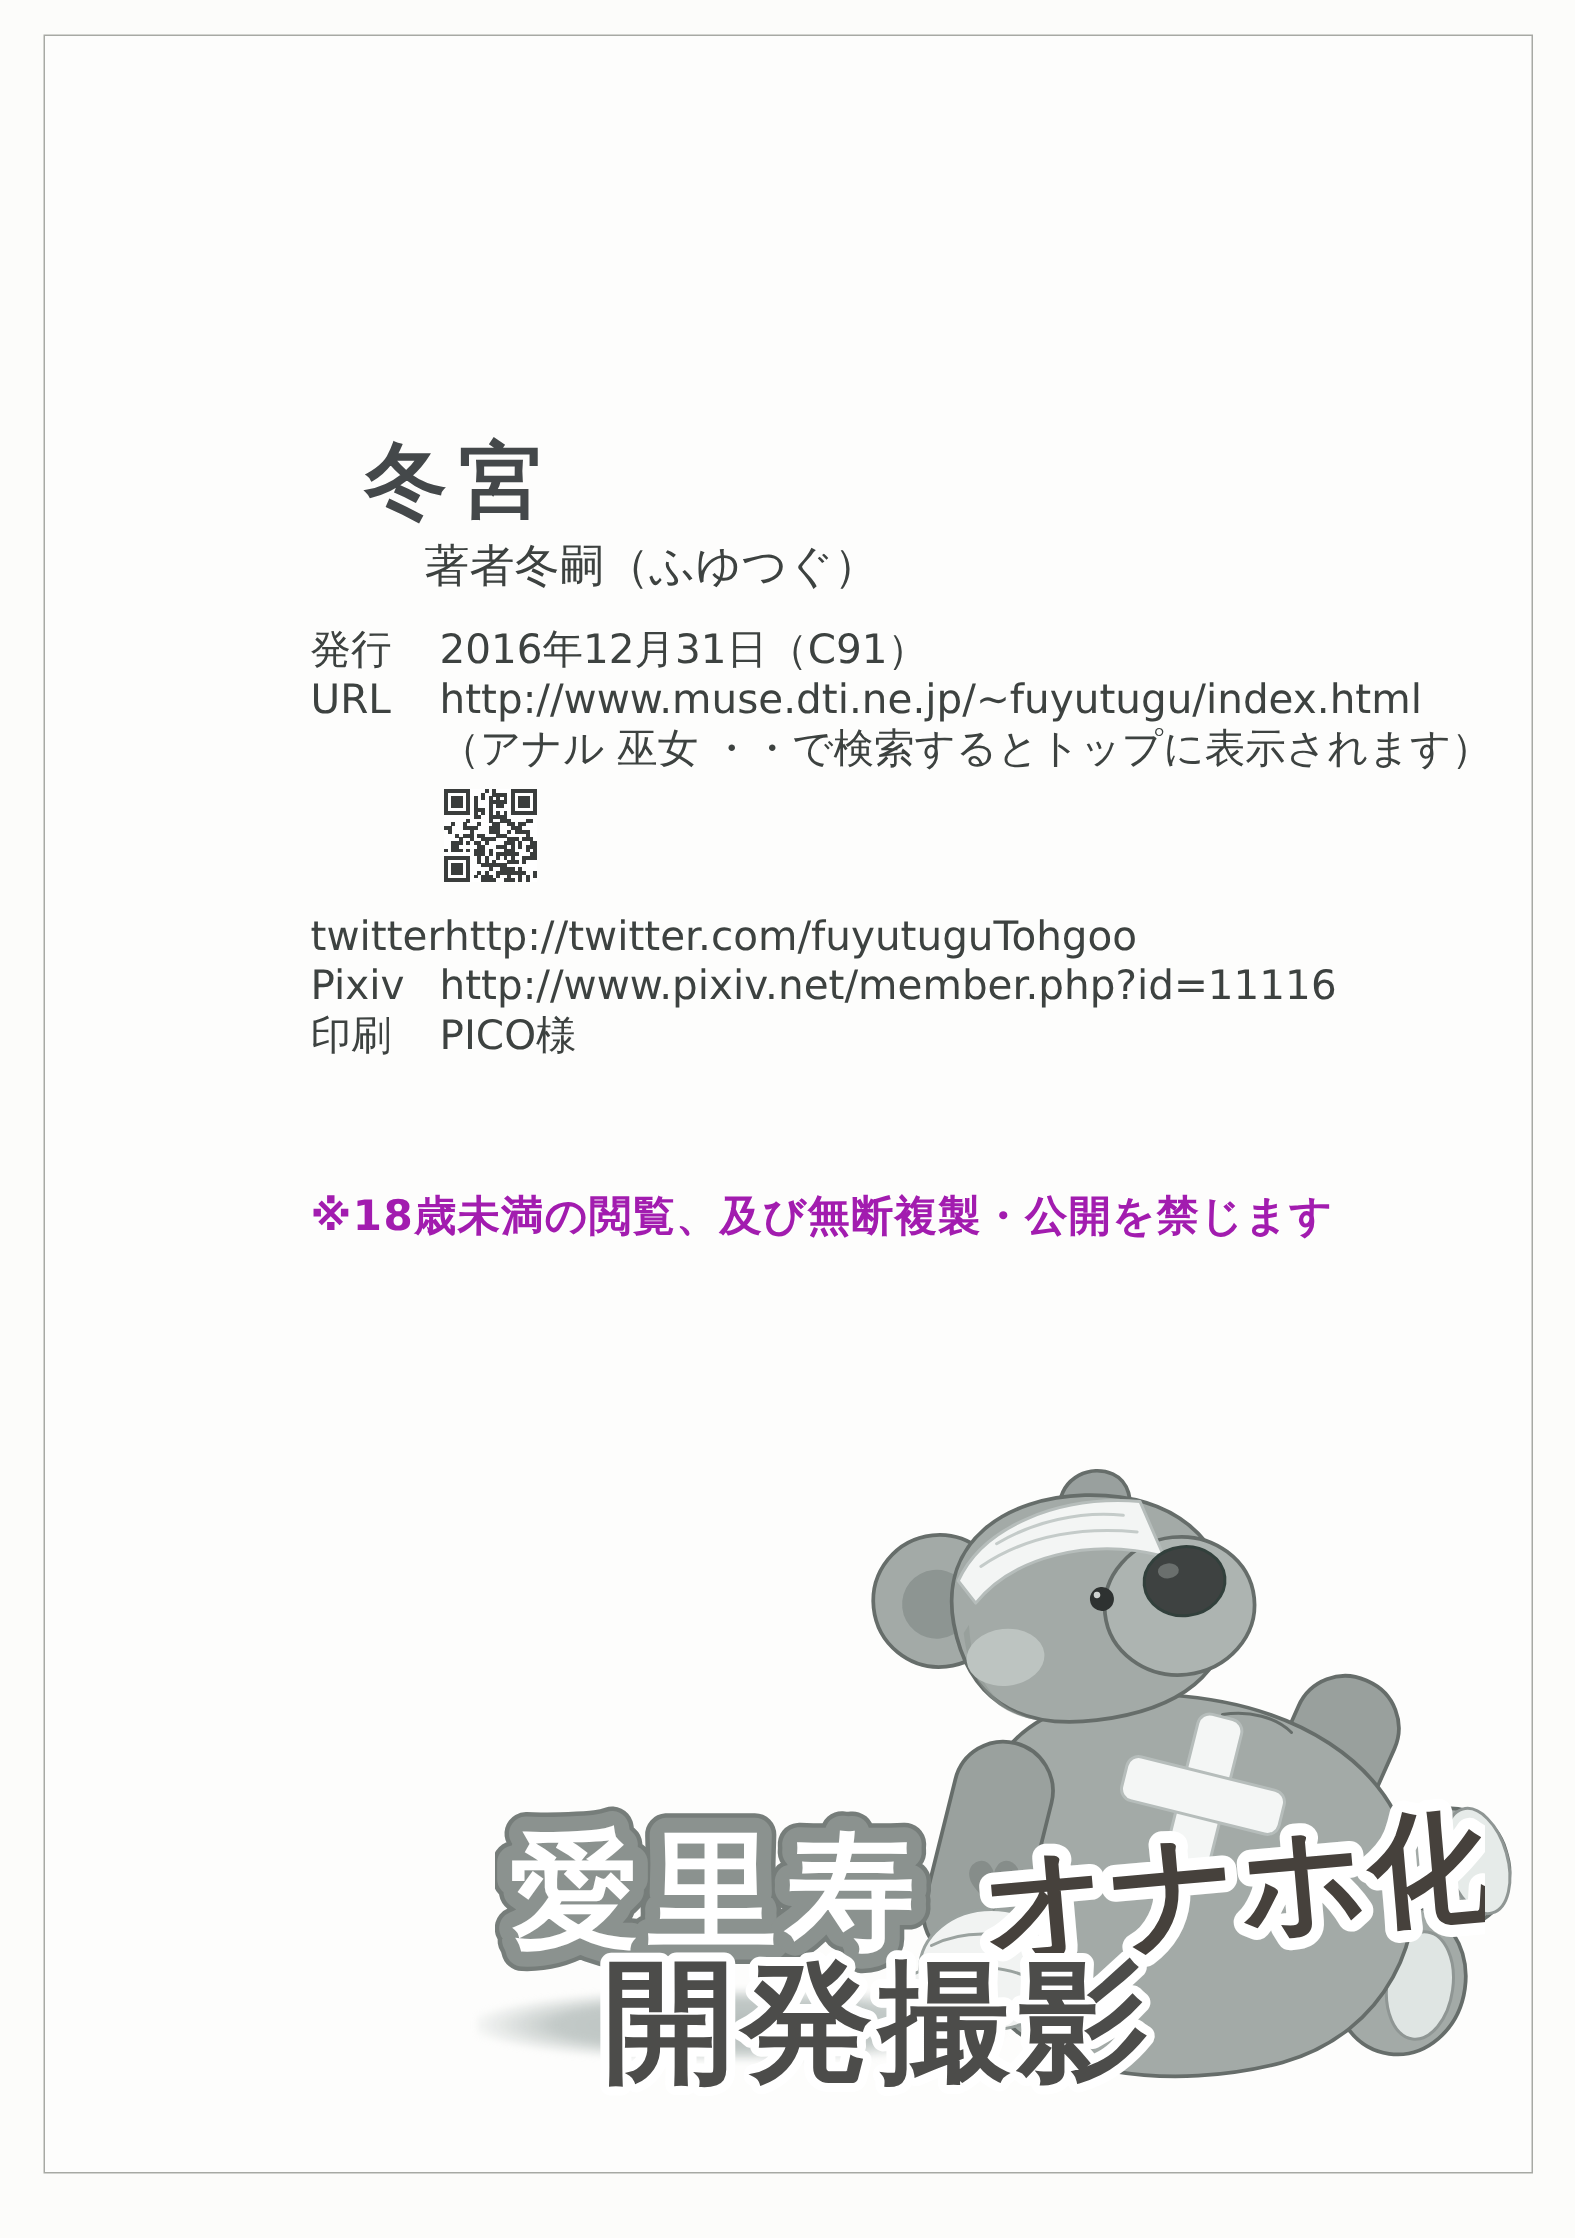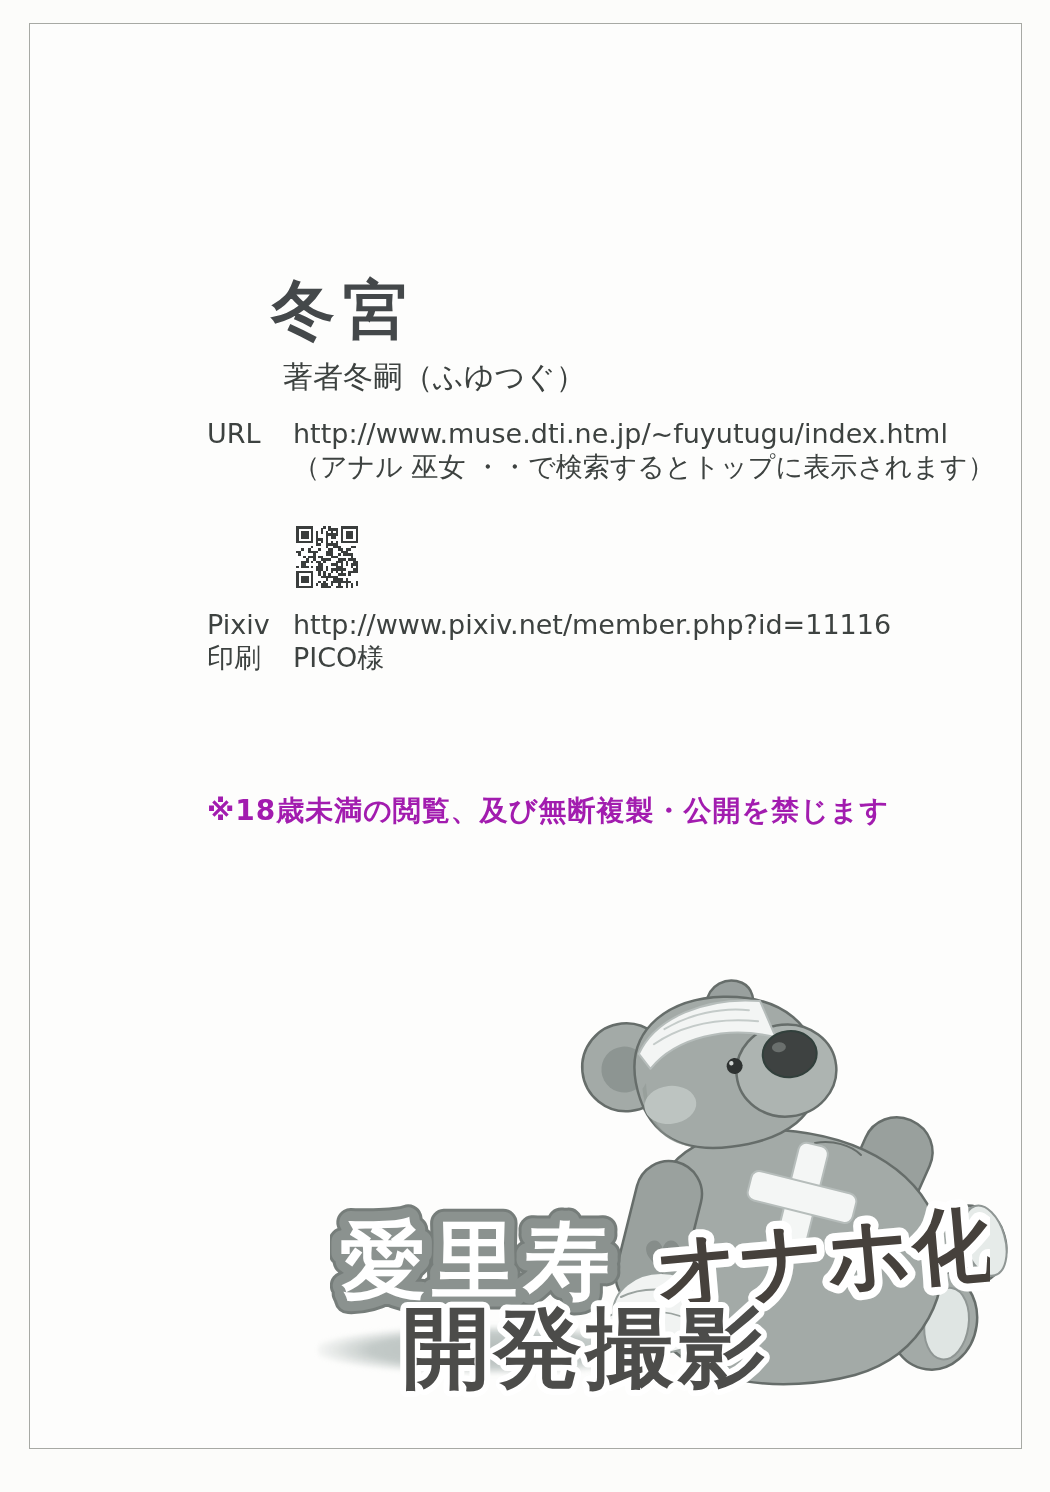--- a/index.html
+++ b/index.html
@@ -8,22 +8,22 @@
     background:#fcfcfa;
     font-family:"DejaVu Sans","Liberation Sans",sans-serif;
     color:#3d4240;
   }
   .page-frame{
     position:absolute;left:29px;top:23px;width:991px;height:1424px;
     border:1px solid #a7a9a4;background:#fdfdfc;
   }
   
   .doc-title{
-    position:absolute;left:243px;top:267px;
-    font-size:64px;font-weight:600;letter-spacing:8px;color:#44484a;margin-left:28px;
+    position:absolute;left:243px;top:284px;
+    font-size:55px;font-weight:600;letter-spacing:8px;color:#44484a;
   }
   .author-row{position:absolute;left:257px;top:357px;font-size:30px;font-weight:500;}
   .author-row .lab{display:inline-block;width:86px;text-align:right;}
   .info-block{position:absolute;left:207px;top:417px;font-size:27px;font-weight:500;}
   .info-row{height:33px;line-height:33px;white-space:nowrap;}
   .info-row .lab{display:inline-block;min-width:86px;}
   .info-row.caption .lab{min-width:86px;}
   .qr-wrap{
     position:absolute;left:295px;top:526px;width:64px;height:62px;
   }
@@ -73,20 +73,23 @@
 
 <div class="page-frame"></div>
 
 <div class="doc-title">冬宮</div>
 
 <div class="author-row">
   <span class="lab">著者</span><span>冬嗣（ふゆつぐ）</span>
 </div>
 
 <div class="info-block">
+  <div class="info-row">
+    <span class="lab">発行</span><span>2016年12月31日（C91）</span>
+  </div>
   <div class="info-row">
     <span class="lab">URL</span><span>http://www.muse.dti.ne.jp/~fuyutugu/index.html</span>
   </div>
   <div class="info-row caption">
     <span class="lab"></span><span>（アナル 巫女 ・・で検索するとトップに表示されます）</span>
   </div>
 </div>
 
 <div class="qr-wrap">
   <svg id="qr" viewBox="0 0 25 25" shape-rendering="crispEdges">
@@ -395,20 +398,23 @@
       <rect x="16" y="24" width="1.05" height="1.05" fill="#3a3d3c"></rect>
       <rect x="17" y="24" width="1.05" height="1.05" fill="#3a3d3c"></rect>
       <rect x="18" y="24" width="1.05" height="1.05" fill="#3a3d3c"></rect>
       <rect x="20" y="24" width="1.05" height="1.05" fill="#3a3d3c"></rect>
       <rect x="22" y="24" width="1.05" height="1.05" fill="#3a3d3c"></rect>
     </svg>
 </div>
 
 <div class="info-block" style="top:608px">
   <div class="info-row">
+    <span class="lab">twitter</span><span>http://twitter.com/fuyutuguTohgoo</span>
+  </div>
+  <div class="info-row">
     <span class="lab">Pixiv</span><span>http://www.pixiv.net/member.php?id=11116</span>
   </div>
   <div class="info-row">
     <span class="lab">印刷</span><span>PICO様</span>
   </div>
 </div>
 
 <div class="notice">※18歳未満の閲覧、及び無断複製・公開を禁じます</div>
 
 <div class="shadow-ellipse"></div>

